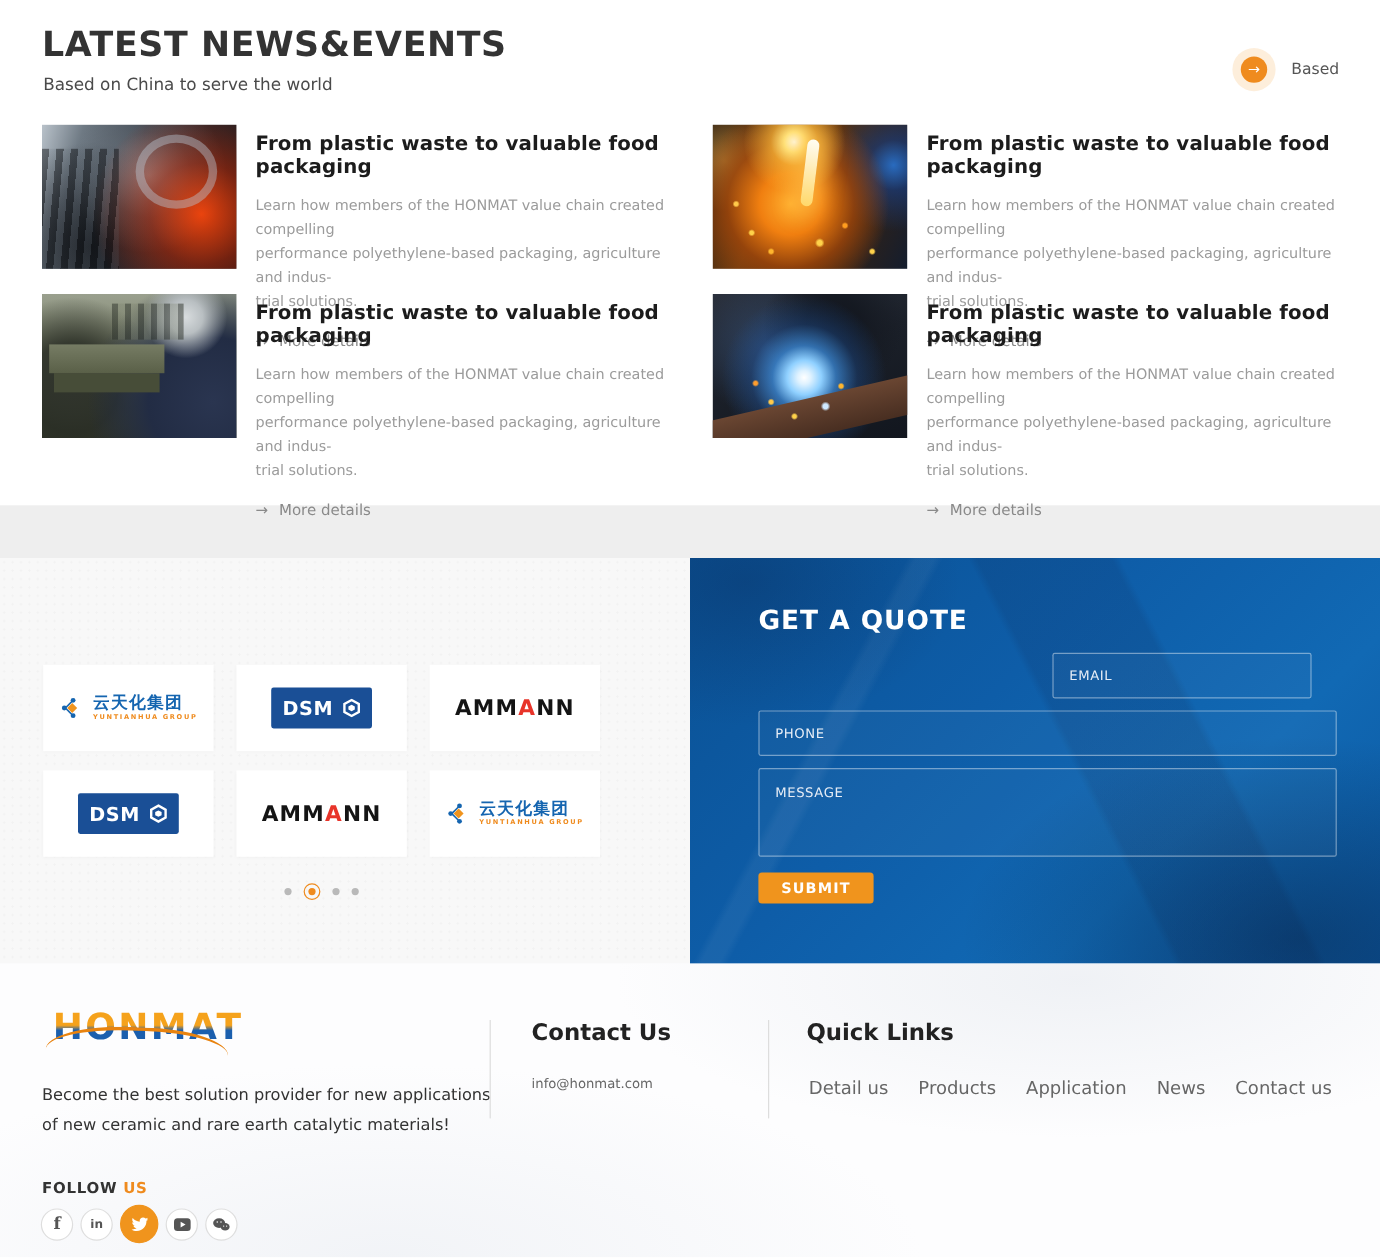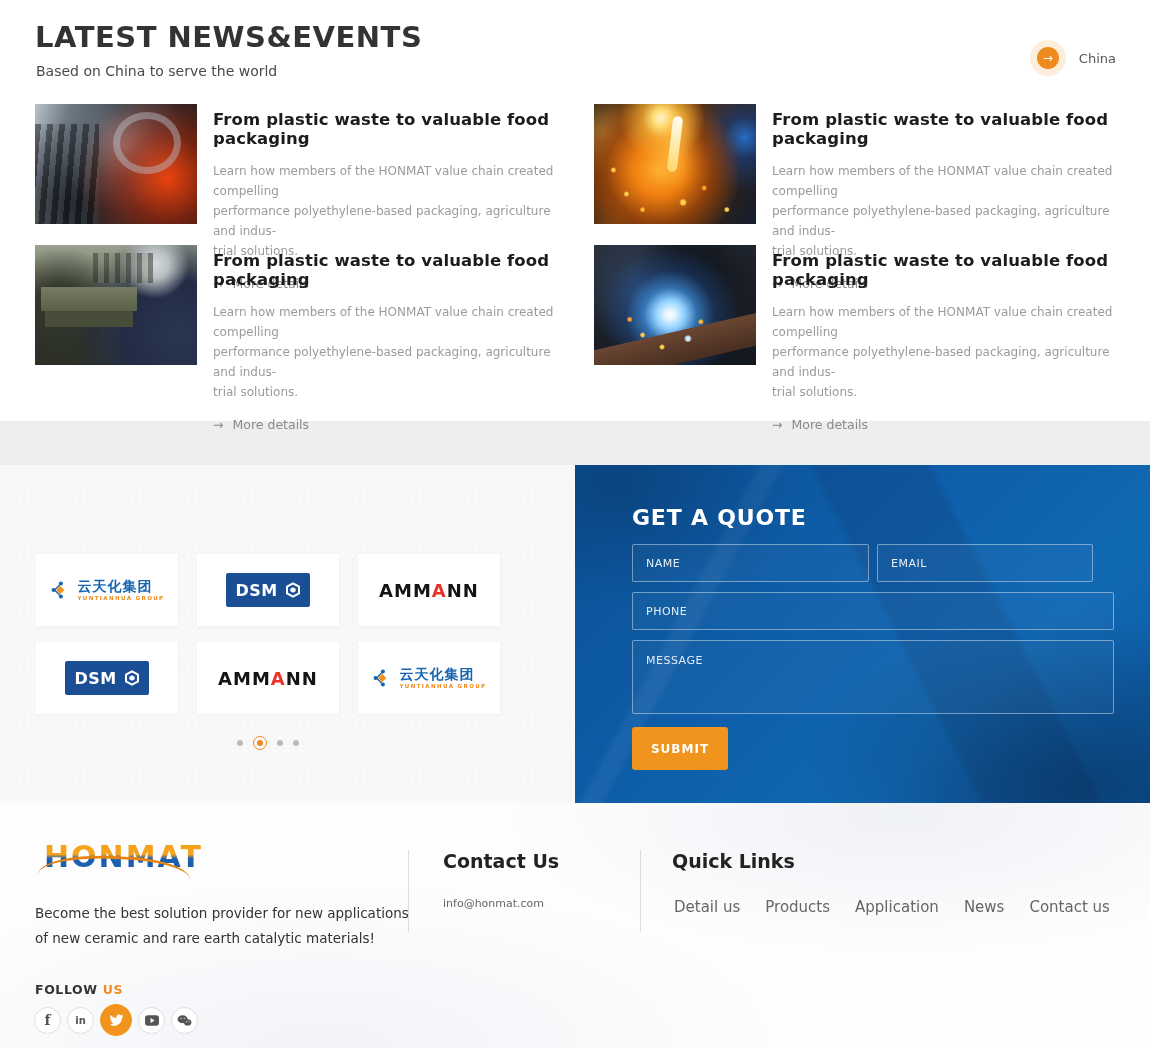--- a/index.html
+++ b/index.html
@@ -94,21 +94,21 @@
     linear-gradient(63deg, transparent 54%, rgba(14,40,85,.16) 55% 70%, transparent 71%),
     linear-gradient(118deg, transparent 24%, rgba(255,255,255,.05) 25% 27%, transparent 28%); }
   .quote-inner { position:relative; z-index:1; height:100%; }
   .quote-heading { position:absolute; left:57px; top:40px; font-size:22px; font-weight:800; color:#fff; letter-spacing:.8px; }
   .q-input, .q-textarea { position:absolute; background:rgba(255,255,255,.03); border:1px solid rgba(255,255,255,.42); color:#fff; font-size:11px; letter-spacing:.5px; padding:0 13px; font-family:"DejaVu Sans","Liberation Sans",sans-serif; border-radius:2px; outline:none; }
   .q-input::placeholder, .q-textarea::placeholder { color:#e7edf6; opacity:1; }
   .q-name { left:57px; top:79px; width:237px; height:38px; }
   .q-email { left:302px; top:79px; width:216px; height:38px; }
   .q-phone { left:57px; top:127px; width:482px; height:38px; }
   .q-textarea { left:57px; top:175px; width:482px; height:74px; padding-top:13px; resize:none; }
-  .q-submit { position:absolute; left:57px; top:262px; width:96px; height:43px; background:#f0941d; border:none; border-radius:3px; color:#fff; font-size:12px; font-weight:700; letter-spacing:1px; cursor:pointer; font-family:"DejaVu Sans","Liberation Sans",sans-serif; }
+  .q-submit { position:absolute; left:57px; top:262px; width:96px; height:26px; background:#f0941d; border:none; border-radius:3px; color:#fff; font-size:12px; font-weight:700; letter-spacing:1px; cursor:pointer; font-family:"DejaVu Sans","Liberation Sans",sans-serif; }
 
   
   .footer { position:relative; height:245px; background:
     radial-gradient(ellipse 620px 210px at 78% 6%, rgba(228,232,238,.55), transparent 62%),
     radial-gradient(ellipse 720px 260px at 28% 100%, rgba(230,234,240,.5), transparent 62%),
     #fdfdfe; }
   .logo { position:absolute; left:44px; top:36px; width:150px; height:48px; }
   .logo-text { font-size:30px; font-weight:800; letter-spacing:2px; background:linear-gradient(180deg,#f5a21c 0%,#f5a21c 44%,#1b5fae 56%,#1b5fae 100%); -webkit-background-clip:text; background-clip:text; color:transparent; }
   .logo-swoosh { position:absolute; left:-6px; top:17px; width:152px; height:42px; border-top:3px solid #e8830f; border-radius:100%/46px; transform:rotate(2deg); }
   .footer-tagline { position:absolute; left:35px; top:98px; font-size:13.5px; color:#333; line-height:25px; }
@@ -134,21 +134,21 @@
 <div class="page">
 
   <div class="news-section">
     <div class="news-heading">LATEST NEWS&amp;EVENTS</div>
     <div class="news-subheading">Based on China to serve the world</div>
 
     <div class="detail-btn">
       <span class="detail-ring">
         <span class="detail-circle">→</span>
       </span>
-      <span class="detail-label">China</span>
+      <span class="detail-label">Based</span>
     </div>
 
     <div class="news-grid">
 
       <div class="news-card">
         <div class="thumb tire"></div>
         <div class="news-body">
           <div class="news-title">From plastic waste to valuable food packaging</div>
           <div class="news-desc">
             <div>Learn how members of the HONMAT value chain created compelling</div>
@@ -291,21 +291,20 @@
             <i></i>
           </span>
         <span class="dot"></span>
         <span class="dot"></span>
       </div>
     </div>
 
     <div class="quote-panel">
       <div class="quote-inner">
         <div class="quote-heading">GET A QUOTE</div>
-        <input class="q-input q-name" placeholder="NAME" style="">
         <input class="q-input q-email" placeholder="EMAIL" style="">
         <input class="q-input q-phone" placeholder="PHONE" style="">
         <textarea class="q-textarea" placeholder="MESSAGE" style=""></textarea>
         <button class="q-submit">SUBMIT</button>
       </div>
     </div>
 
   </div>
 
   <div class="footer">

